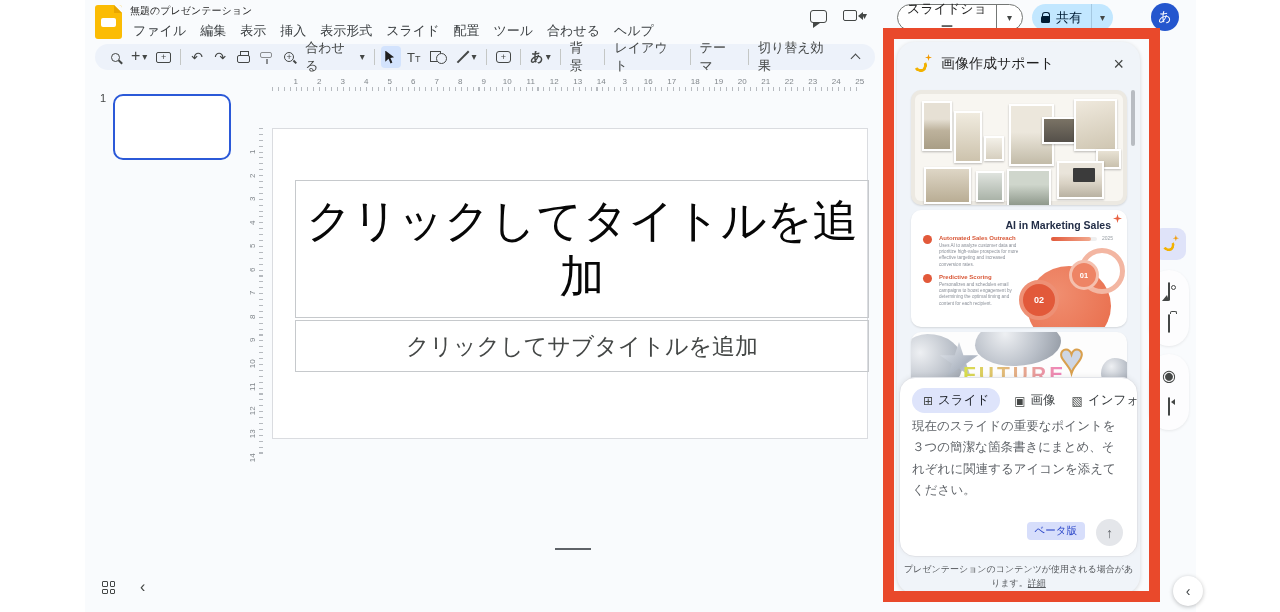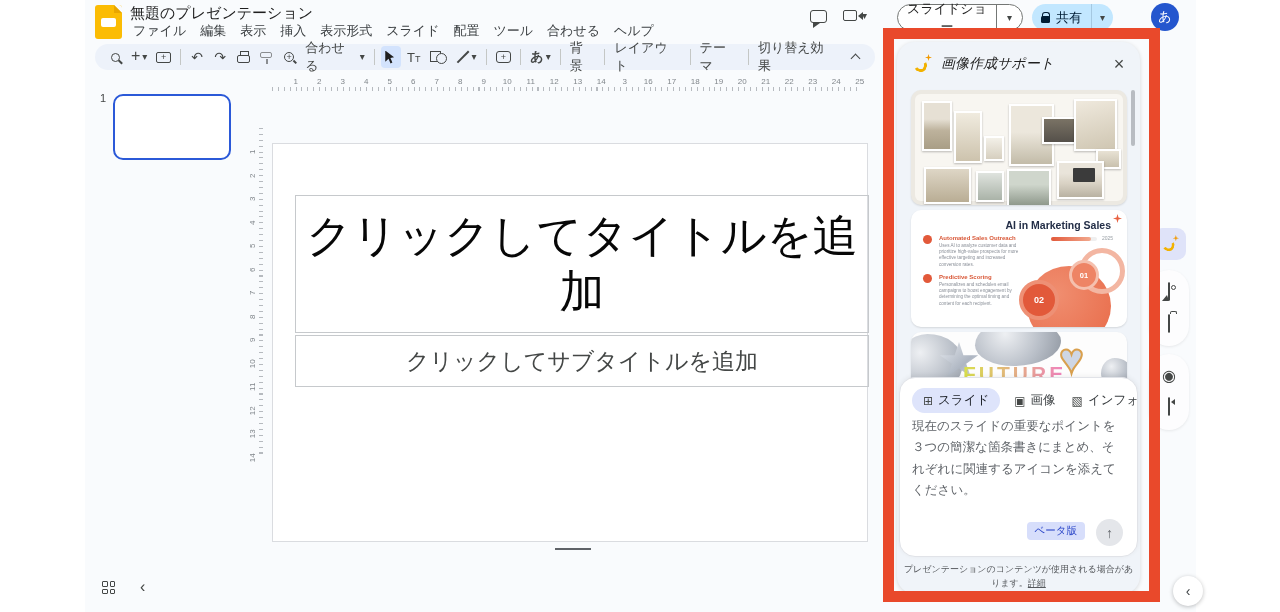--- a/index.html
+++ b/index.html
@@ -9,21 +9,21 @@
     font-family:"Liberation Sans","DejaVu Sans",sans-serif;
     position:relative; overflow:hidden;
     color:#3c4043;
   }
   .app { position:absolute; left:85px; top:0; width:1111px; height:612px; background:#F9FBFD; }
 
   
   .logo { position:absolute; left:10px; top:5px; width:27px; height:34px; background:#FBBC04; border-radius:3px; }
   .logo::before { content:""; position:absolute; right:0; top:0; border-top:8px solid #F9FBFD; border-left:8px solid #E8A600; border-top-right-radius:3px;}
   .logo::after { content:""; position:absolute; left:6px; top:13px; width:15px; height:9px; border-radius:2px; background:#fff; }
-  .doc-title { position:absolute; left:45px; top:4px; font-size:15px; color:#1f1f1f; }
+  .doc-title { position:absolute; left:45px; top:4px; font-size:10px; color:#1f1f1f; }
   .menubar { position:absolute; left:41px; top:20px; display:flex; }
   .menu-item { font-size:13px; color:#3c4043; padding:2px 7px; border-radius:4px; cursor:default; }
 
   .tb-right-ic { position:absolute; top:10px; display:flex; align-items:center; color:#444746; }
   .comment-ic { width:17px; height:13px; border:1.7px solid #444746; border-radius:3px; position:relative; }
   .comment-ic::after { content:""; position:absolute; left:2px; bottom:-6px; border-top:5px solid #444746; border-right:7px solid transparent; }
   .cam-ic { width:14px; height:11px; border:1.7px solid #444746; border-radius:2px; position:relative; }
   .cam-ic::after { content:""; position:absolute; right:-7px; top:1px; border-right:5px solid #444746; border-top:4px solid transparent; border-bottom:4px solid transparent; }
   .caret { font-size:10px; color:#444746; line-height:1; }
   .pill { position:absolute; top:4px; height:27px; border-radius:14px; display:flex; align-items:center; font-size:13px; }
@@ -76,34 +76,34 @@
 
   
   .hruler { position:absolute; left:199px; top:77px; display:flex; height:10px; }
   .hr-cell { width:23.5px; font-size:8px; color:#80868B; text-align:center; }
   .hr-ticks { position:absolute; left:187px; top:87px; width:588px; height:4px; background:repeating-linear-gradient(to right,#B6BABF 0 1px,transparent 1px 5.9px); }
   .vruler { position:absolute; left:163px; top:140px; width:10px; display:flex; flex-direction:column; }
   .vr-cell { height:23.5px; font-size:8px; color:#80868B; display:flex; align-items:center; justify-content:center; transform:rotate(-90deg); }
   .vr-ticks { position:absolute; left:174px; top:128px; width:4px; height:330px; background:repeating-linear-gradient(to bottom,#B6BABF 0 1px,transparent 1px 5.9px); }
 
   
-  .page { position:absolute; left:187px; top:143px; width:596px; height:399px; background:#fff; border:1px solid #DADCE0;padding-left:45px; }
+  .page { position:absolute; left:187px; top:128px; width:596px; height:311px; background:#fff; border:1px solid #DADCE0;padding-left:45px; }
   .title-box { position:absolute; left:22px; top:51px; width:574px; height:138px; border:1px solid #C6C9CC; display:flex; align-items:center; justify-content:center; text-align:center; font-size:45px; line-height:1.25; color:#070707; }
   .subtitle-box { position:absolute; left:22px; top:191px; width:574px; height:52px; border:1px solid #C6C9CC; display:flex; align-items:center; justify-content:center; font-size:23px; color:#444746; }
   .divider-handle { position:absolute; left:470px; top:548px; width:36px; border-top:2px solid #5F6368; }
 
   
   .grid-ic { position:absolute; left:17px; top:581px; width:13px; height:13px; display:grid; grid-template-columns:1fr 1fr; grid-template-rows:1fr 1fr; gap:2px; }
   .grid-ic i { border:1.5px solid #444746; border-radius:1px; }
   .bb-chev { position:absolute; left:55px; top:578px; font-size:16px; color:#444746; }
   .notes-bar { position:absolute; left:175px; top:567px; width:885px; height:41px; background:#EDF2FA; border-radius:10px; display:flex; align-items:center; padding-left:30px; font-size:13px; color:#3c4043; z-index:1; }
 
   
   .panel { position:absolute; left:812px; top:42px; width:243px; height:552px; background:#F0F4F9; border-radius:18px; box-shadow:0 1px 4px rgba(0,0,0,.14); z-index:5; }
-  .panel-head { display:flex; align-items:center; gap:10px; height:44px; padding:0 16px;font-style:italic; }
+  .panel-head { display:flex; align-items:center; gap:10px; height:44px; padding:0 16px; }
   .banana-wrap { position:relative; width:18px; height:18px; }
   .banana { position:absolute; left:1px; top:4px; width:13px; height:13px; border:3.5px solid #F2B200; border-radius:50%; border-top-color:transparent; border-left-color:transparent; transform:rotate(15deg); }
   .banana-spark { position:absolute; right:-1px; top:-1px; width:7px; height:7px; background:#F29900; clip-path:polygon(50% 0%,61% 39%,100% 50%,61% 61%,50% 100%,39% 61%,0% 50%,39% 39%); }
   .panel-title { font-size:14px; font-weight:500; color:#1f1f1f; }
   .panel-close { margin-left:auto; font-size:18px; color:#444746; line-height:1; }
   .panel-scrollbar { position:absolute; left:234px; top:48px; width:4px; height:56px; background:#B8BCC2; border-radius:2px; }
 
   .sg-card { position:absolute; left:14px; width:216px; border-radius:10px; overflow:hidden; box-shadow:0 1px 2px rgba(0,0,0,.12); }
   
   .card-mood { top:48px; height:115px; background:#ECE9E2; }

